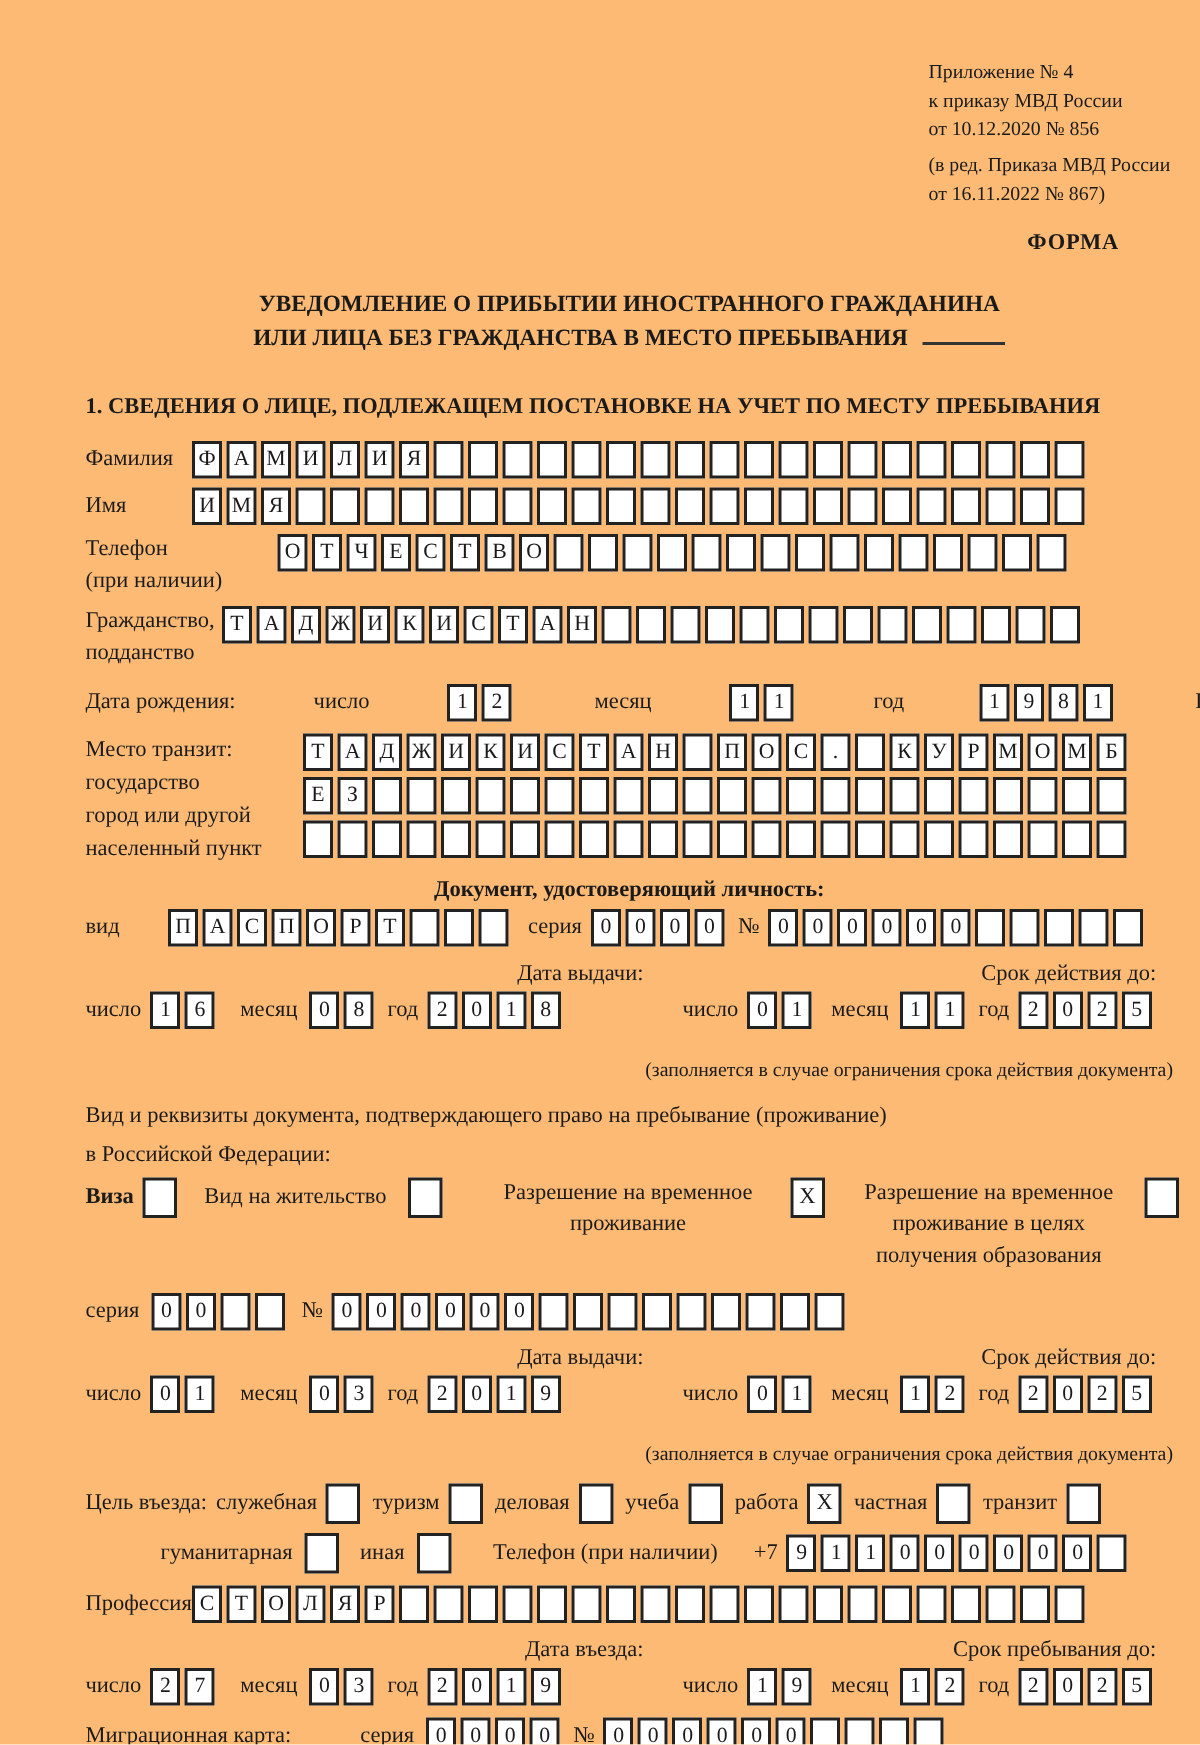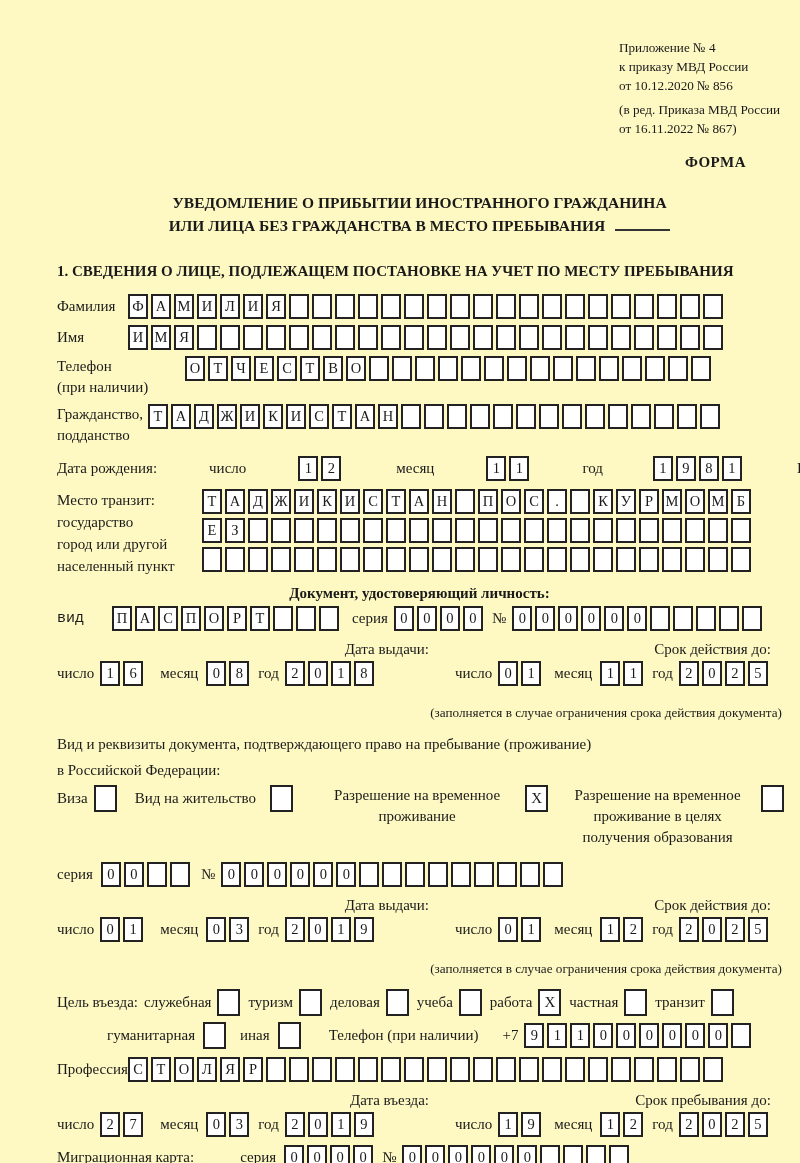--- a/index.html
+++ b/index.html
@@ -1,17 +1,17 @@
 <!DOCTYPE html>
 <html lang="ru"><head>
 <meta charset="utf-8">
 <style>
   html,body{margin:0;padding:0;background:#ffffff;}
   .page{
-    position:relative;width:800px;height:1163px;background:#fef9c3;
+    position:relative;width:800px;height:1163px;background:#fdba74;
     font-family:"Liberation Serif","DejaVu Serif",serif;color:#1a1a1a;
     overflow:hidden;box-sizing:border-box;padding:38px 18px 0 57px;
   }
   .annex{margin-left:562px;font-size:13.2px;line-height:19px;}
   .annex-edit{margin-left:562px;font-size:13.2px;line-height:19px;margin-top:5px;}
   .forma{margin-top:16px;text-align:right;padding-right:36px;font-weight:bold;font-size:15px;letter-spacing:.5px;}
   .title{margin-top:20px;text-align:center;font-weight:bold;font-size:15.5px;line-height:23px;}
   .blank-line{display:inline-block;width:55px;border-bottom:2px solid #333;height:12px;margin-left:10px;}
   .sec-head{margin-top:26px;font-weight:bold;font-size:15px;}
   .frow{display:flex;align-items:flex-start;margin-top:6px;}
@@ -309,21 +309,21 @@
           <span class="cell"></span>
           <span class="cell"></span>
           <span class="cell"></span>
         </div>
     </div>
   </div>
 
   <div class="center-head">Документ, удостоверяющий личность:</div>
 
   <div class="frow" style="align-items:center;margin-top:4px;">
-    <span class="lbl" style="width:55px;font-family:Liberation Mono, monospace;">вид</span>
+    <span class="lbl" style="width:55px;">вид</span>
     <span class="boxes">
         <span class="cell">П</span>
         <span class="cell">А</span>
         <span class="cell">С</span>
         <span class="cell">П</span>
         <span class="cell">О</span>
         <span class="cell">Р</span>
         <span class="cell">Т</span>
         <span class="cell"></span>
         <span class="cell"></span>
@@ -399,21 +399,21 @@
     </div>
   </div>
   <div class="ds-note">(заполняется в случае ограничения срока действия документа)</div>
 
   <div class="intro">
     <div>Вид и реквизиты документа, подтверждающего право на пребывание (проживание)</div>
     <div>в Российской Федерации:</div>
   </div>
 
   <div class="res-row">
-    <span class="res-label" style="line-height:27px;">Виза</span>
+    <span class="res-label" style="line-height:27px;font-weight:bold;">Виза</span>
     <span class="cbox ml6"></span>
     <span class="res-label ml18" style="line-height:27px;">Вид на жительство</span>
     <span class="cbox ml14"></span>
     <span class="res-label ml24" style="width:200px;">Разрешение на временное проживание</span>
     <span class="cbox ml8">X</span>
     <span class="res-label ml12" style="width:195px;">Разрешение на временное проживание в целях получения образования</span>
     <span class="cbox ml6"></span>
   </div>
 
   <div class="frow" style="align-items:center;margin-top:14px;">

